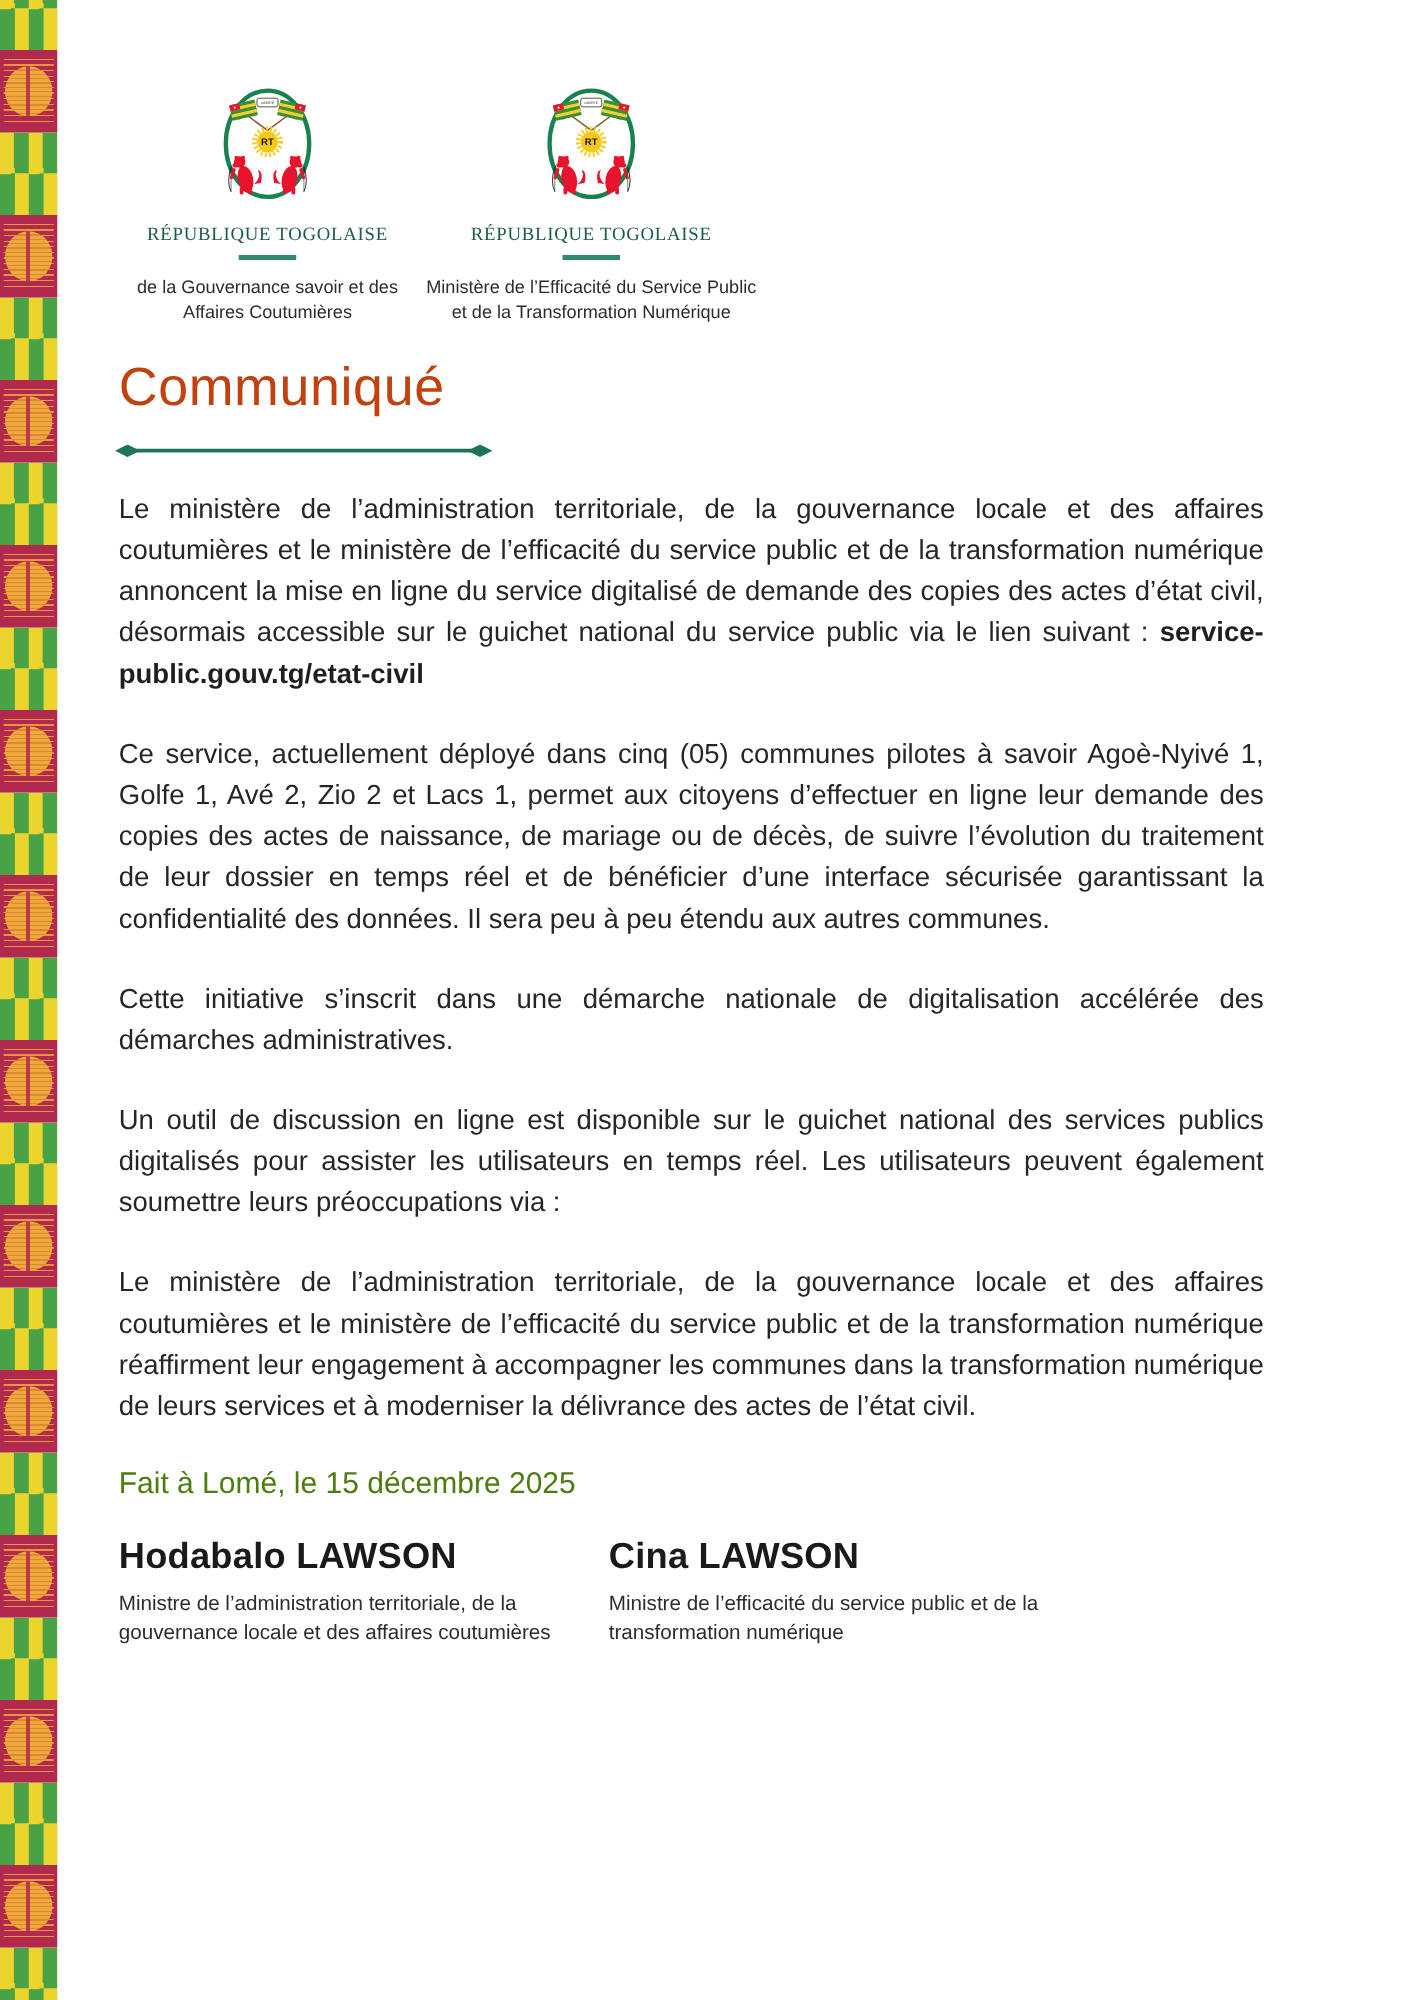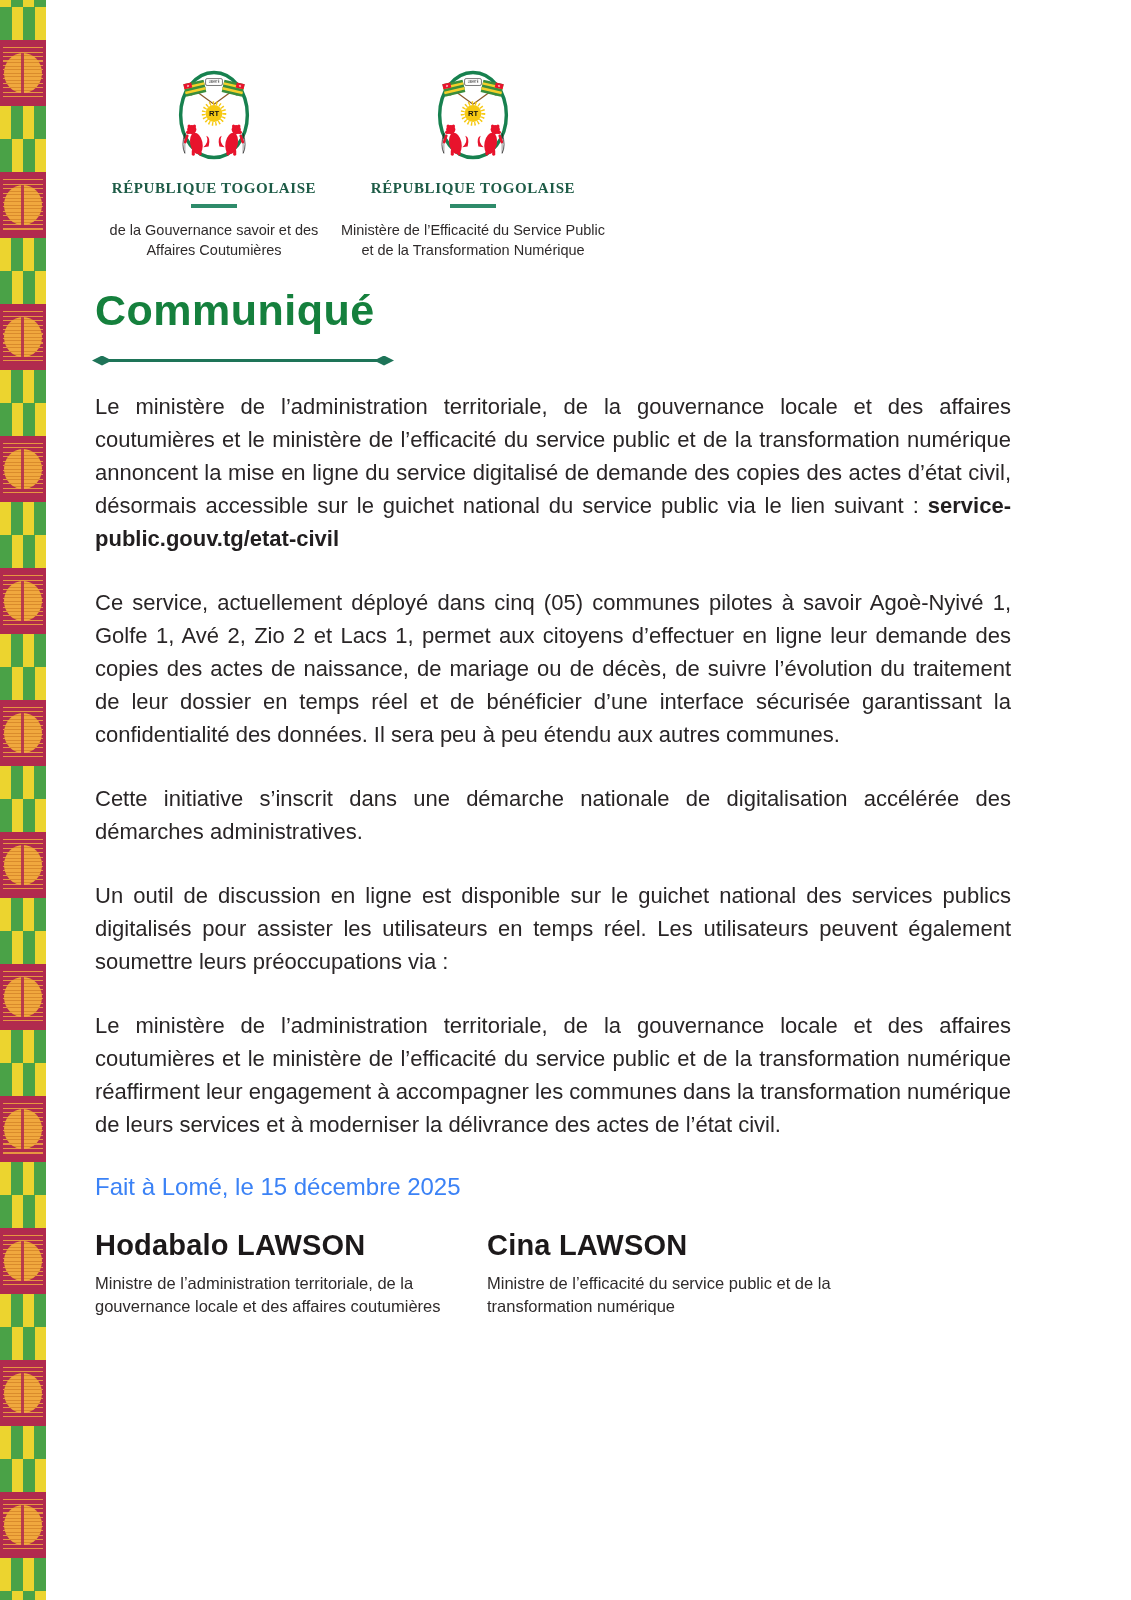--- a/index.html
+++ b/index.html
@@ -41,34 +41,34 @@
   .page { position: relative; padding: 56px 120px 0 95px; }
 
   
   .header-row { display: flex; align-items: flex-start; }
   .ministry-col { text-align: center; }
   .ministry-col.left  { width: 238px; }
   .ministry-col.right { width: 280px; }
   .emblem { display: block; margin: 0 auto; }
   .country-name {
     font-family: "Liberation Serif", serif;
-    font-weight: 700; font-size: 15px; letter-spacing: .6px;
+    font-weight: 400; font-size: 15px; letter-spacing: .6px;
     color: #1d5b46; margin-top: 6px; white-space: nowrap;
   }
   .country-rule {
     width: 46px; height: 4px; background: #2e8b6a;
     margin: 7px auto 12px auto;
   }
   .ministry-name { font-size: 14.5px; line-height: 20px; color: #2f2b2b; }
 
   
   .doc-title {
     margin-top: 26px;
-    font-size: 43px; font-weight: 700; letter-spacing: .5px;
-    color: #15803d;
+    font-size: 43px; font-weight: 400; letter-spacing: .5px;
+    color: #c2410c;
   }
   .title-divider {
     position: relative; width: 288px; height: 3px;
     background: #1e7458; margin: 24px 0 28px 4px;
   }
   .title-divider::before, .title-divider::after {
     content: ""; position: absolute; top: 50%; transform: translateY(-50%);
     width: 20px; height: 10px; background: #1e7458;
     clip-path: polygon(0 50%, 50% 0, 100% 50%, 50% 100%);
   }
@@ -79,21 +79,21 @@
   .body-copy p {
     margin: 0 0 31px 0;
     font-size: 22px; line-height: 33px;
     text-align: justify; color: #292526;
   }
   .link-strong { font-weight: 700; color: #211e1f; }
   .contact-list { margin: 0 0 31px 0; }
   .contact-list div { font-size: 22px; line-height: 34px; color: #292526; }
 
   
-  .date-line { margin-top: 32px; font-size: 24px; color: #3b82f6; }
+  .date-line { margin-top: 32px; font-size: 24px; color: #4d7c0f; }
   .sig-row { display: flex; margin-top: 28px; }
   .sig-col.first { width: 392px; }
   .sig-col.second { width: 370px; }
   .sig-name { font-size: 29px; font-weight: 700; color: #1c191a; letter-spacing: .2px; }
   .sig-title { margin-top: 10px; font-size: 16.5px; line-height: 23px; color: #2f2b2b; }
 
   
   .motto-text { font-family: "Liberation Sans", sans-serif; font-size: 3.4px; fill: #222; }
   .rt-text { font-family: "Liberation Sans", sans-serif; font-size: 10px; font-weight: 700; fill: #111; }
   .star { font-size: 4.5px; fill: #ffffff; }

